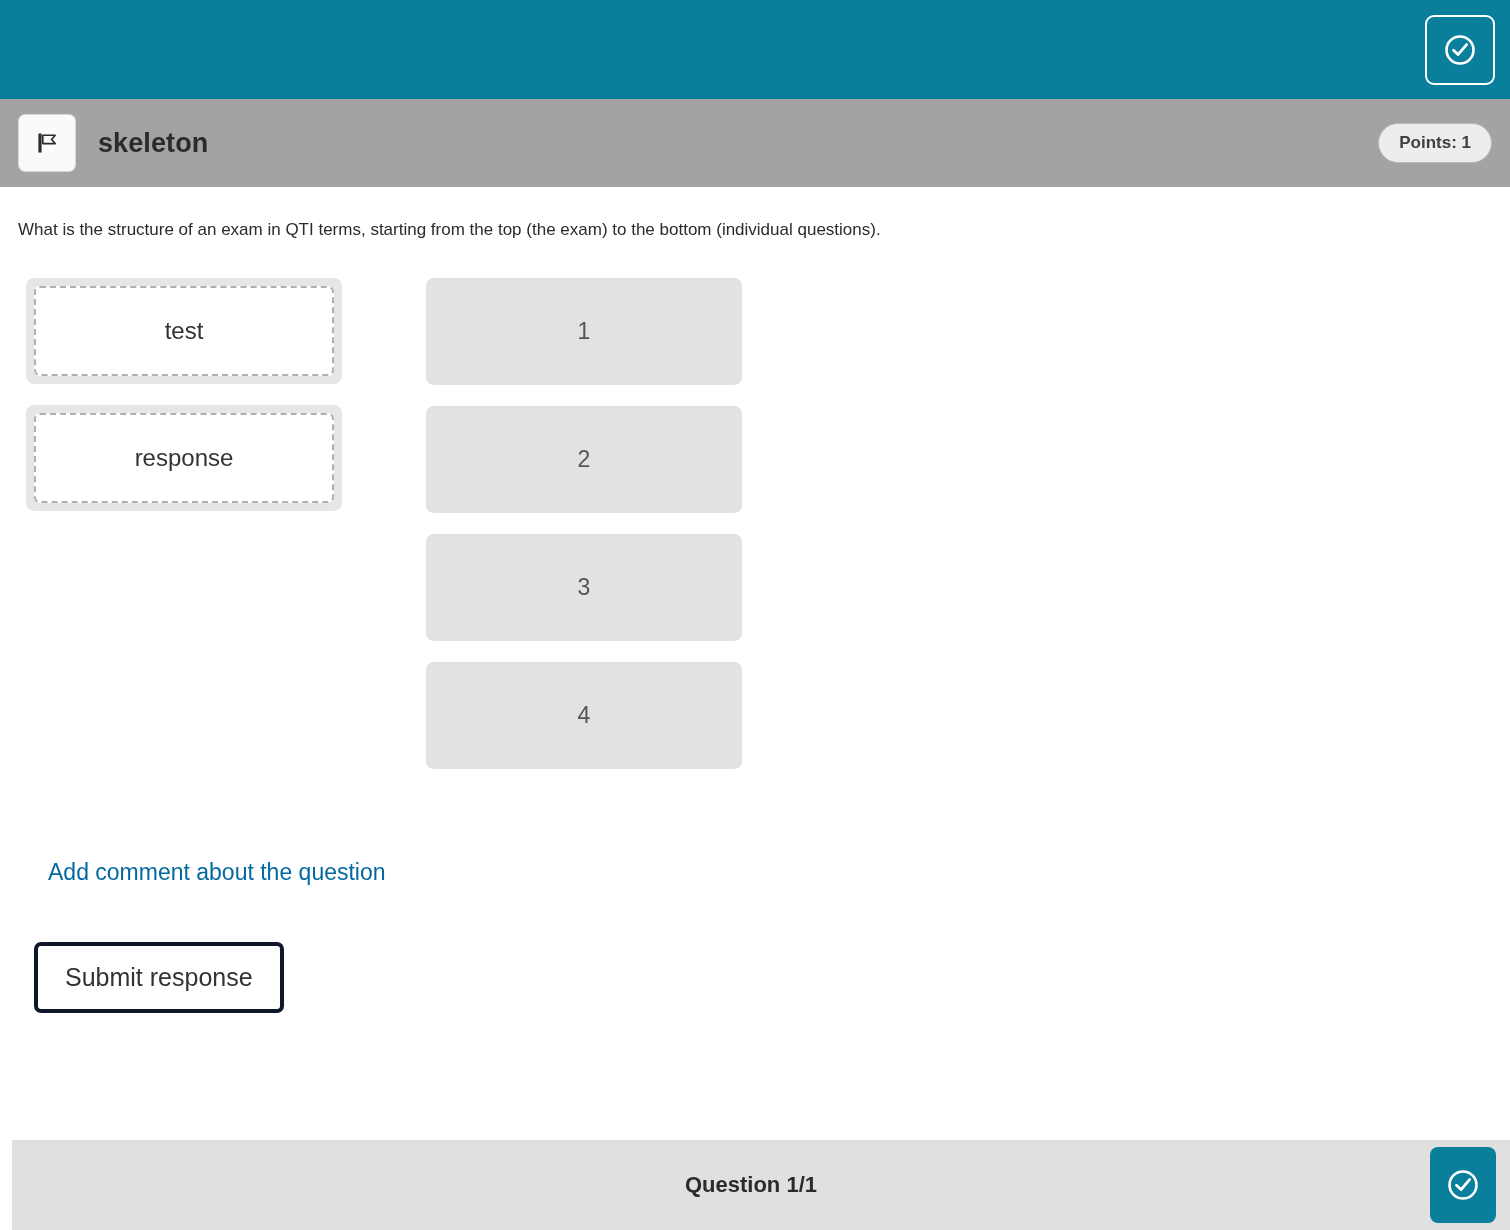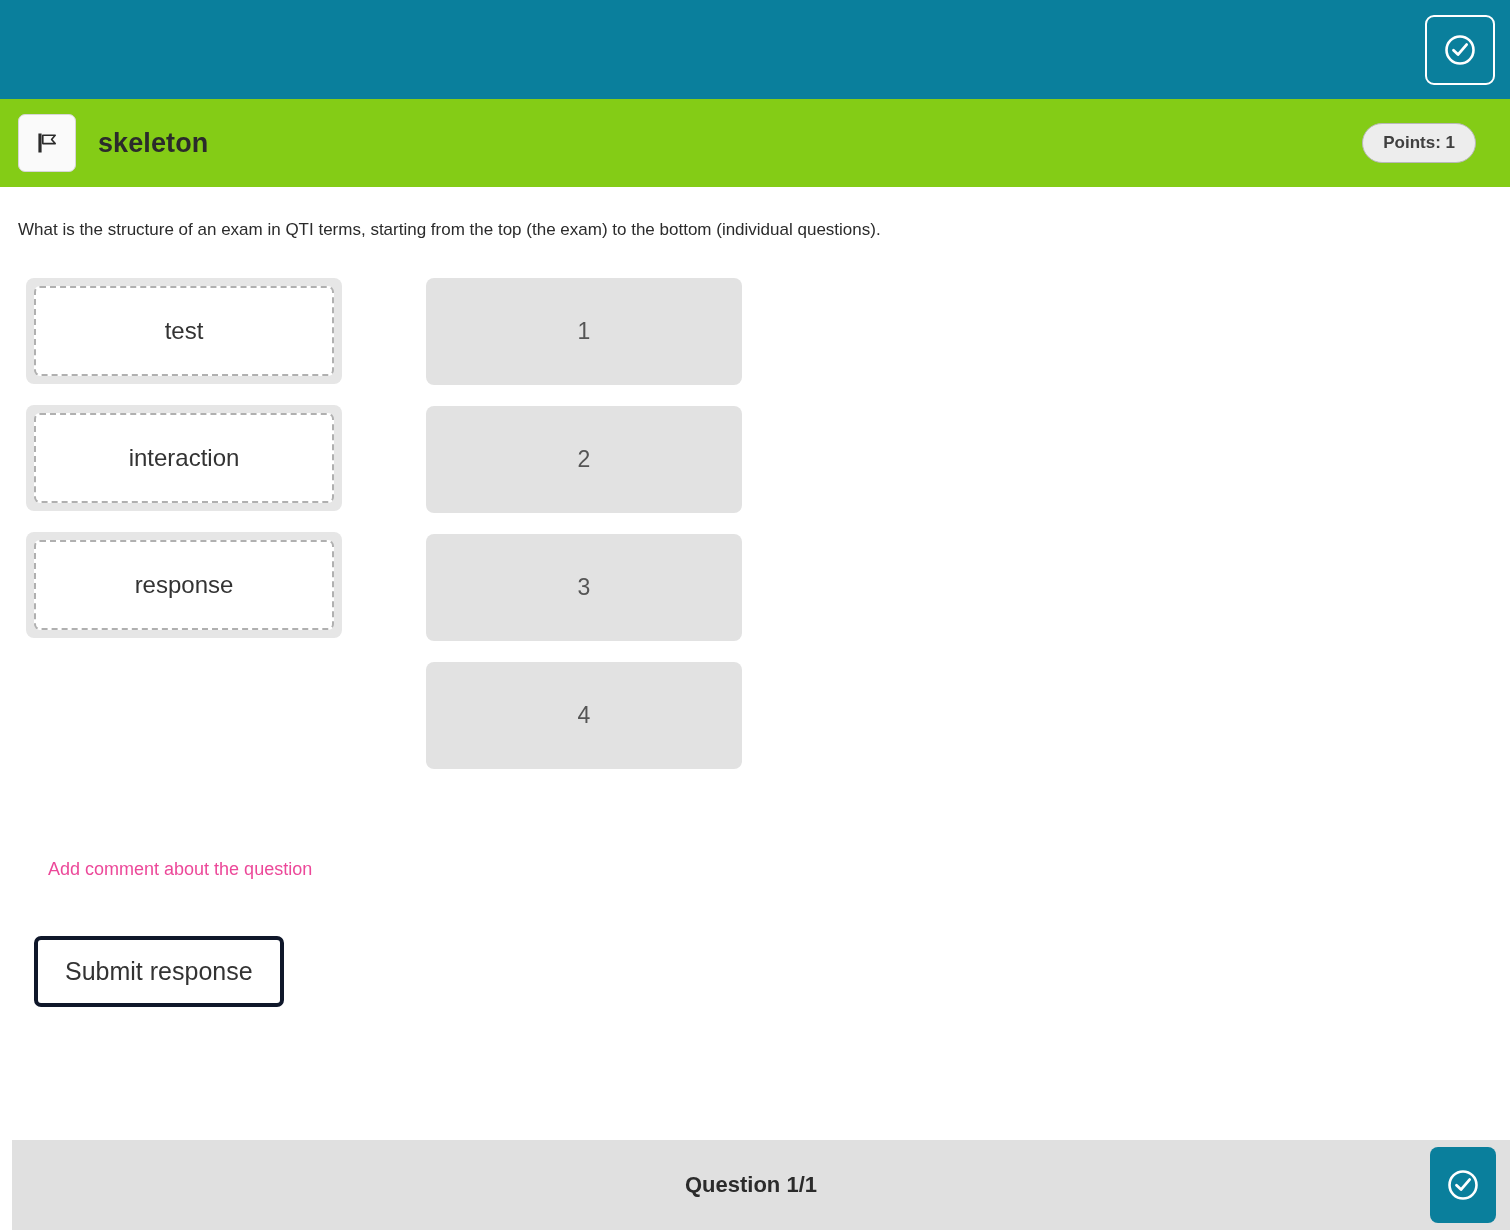--- a/index.html
+++ b/index.html
@@ -37,21 +37,21 @@
     align-items: center;
     justify-content: center;
     cursor: pointer;
     padding: 0;
   }
   .topbar-action svg { display: block; }
 
   
   .titlebar {
     height: 88px;
-    background: #84cc16;
+    background: #a3a3a3;
     display: flex;
     align-items: center;
     padding: 16px 18px;
     position: relative;
   }
   .flag-box {
     width: 58px;
     height: 58px;
     background: #fafafa;
     border: 1px solid #d6d6d6;
@@ -65,21 +65,21 @@
   .flag-box svg { display: block; }
   .item-title {
     font-size: 27px;
     font-weight: bold;
     color: #2b2b2b;
     margin-left: 22px;
     letter-spacing: 0.1px;
   }
   .points-badge {
     position: absolute;
-    right: 34px;
+    right: 18px;
     top: 50%;
     transform: translateY(-50%);
     border: 1px solid #b9b9b9;
     border-radius: 22px;
     padding: 9px 20px;
     font-size: 17px;
     font-weight: bold;
     color: #404040;
     background: #ededed;
     white-space: nowrap;
@@ -141,22 +141,22 @@
     justify-content: center;
     font-size: 23px;
     color: #555555;
     cursor: pointer;
   }
 
   
   .comment-link {
     display: inline-block;
     margin: 90px 16px 0 32px;
-    font-size: 18px;
-    color: #ec4899;
+    font-size: 23px;
+    color: #0369a1;
     text-decoration: none;
     cursor: pointer;
   }
 
   
   .submit-wrap {
     margin: 56px 0 0 18px;
   }
   .submit-btn {
     background: #ffffff;
@@ -236,23 +236,20 @@
 
   <p class="prompt">What is the structure of an exam in QTI terms, starting from the top (the exam) to the bottom (individual questions).</p>
 
   <div class="order-area">
 
     <div class="col">
       <div class="choice-outer">
         <div class="choice-inner">test</div>
       </div>
       <div class="choice-outer">
-        <div class="choice-inner">interaction</div>
-      </div>
-      <div class="choice-outer">
         <div class="choice-inner">response</div>
       </div>
     </div>
 
     <div class="col">
       <div class="slot">
         <span>1</span>
       </div>
       <div class="slot">
         <span>2</span>

